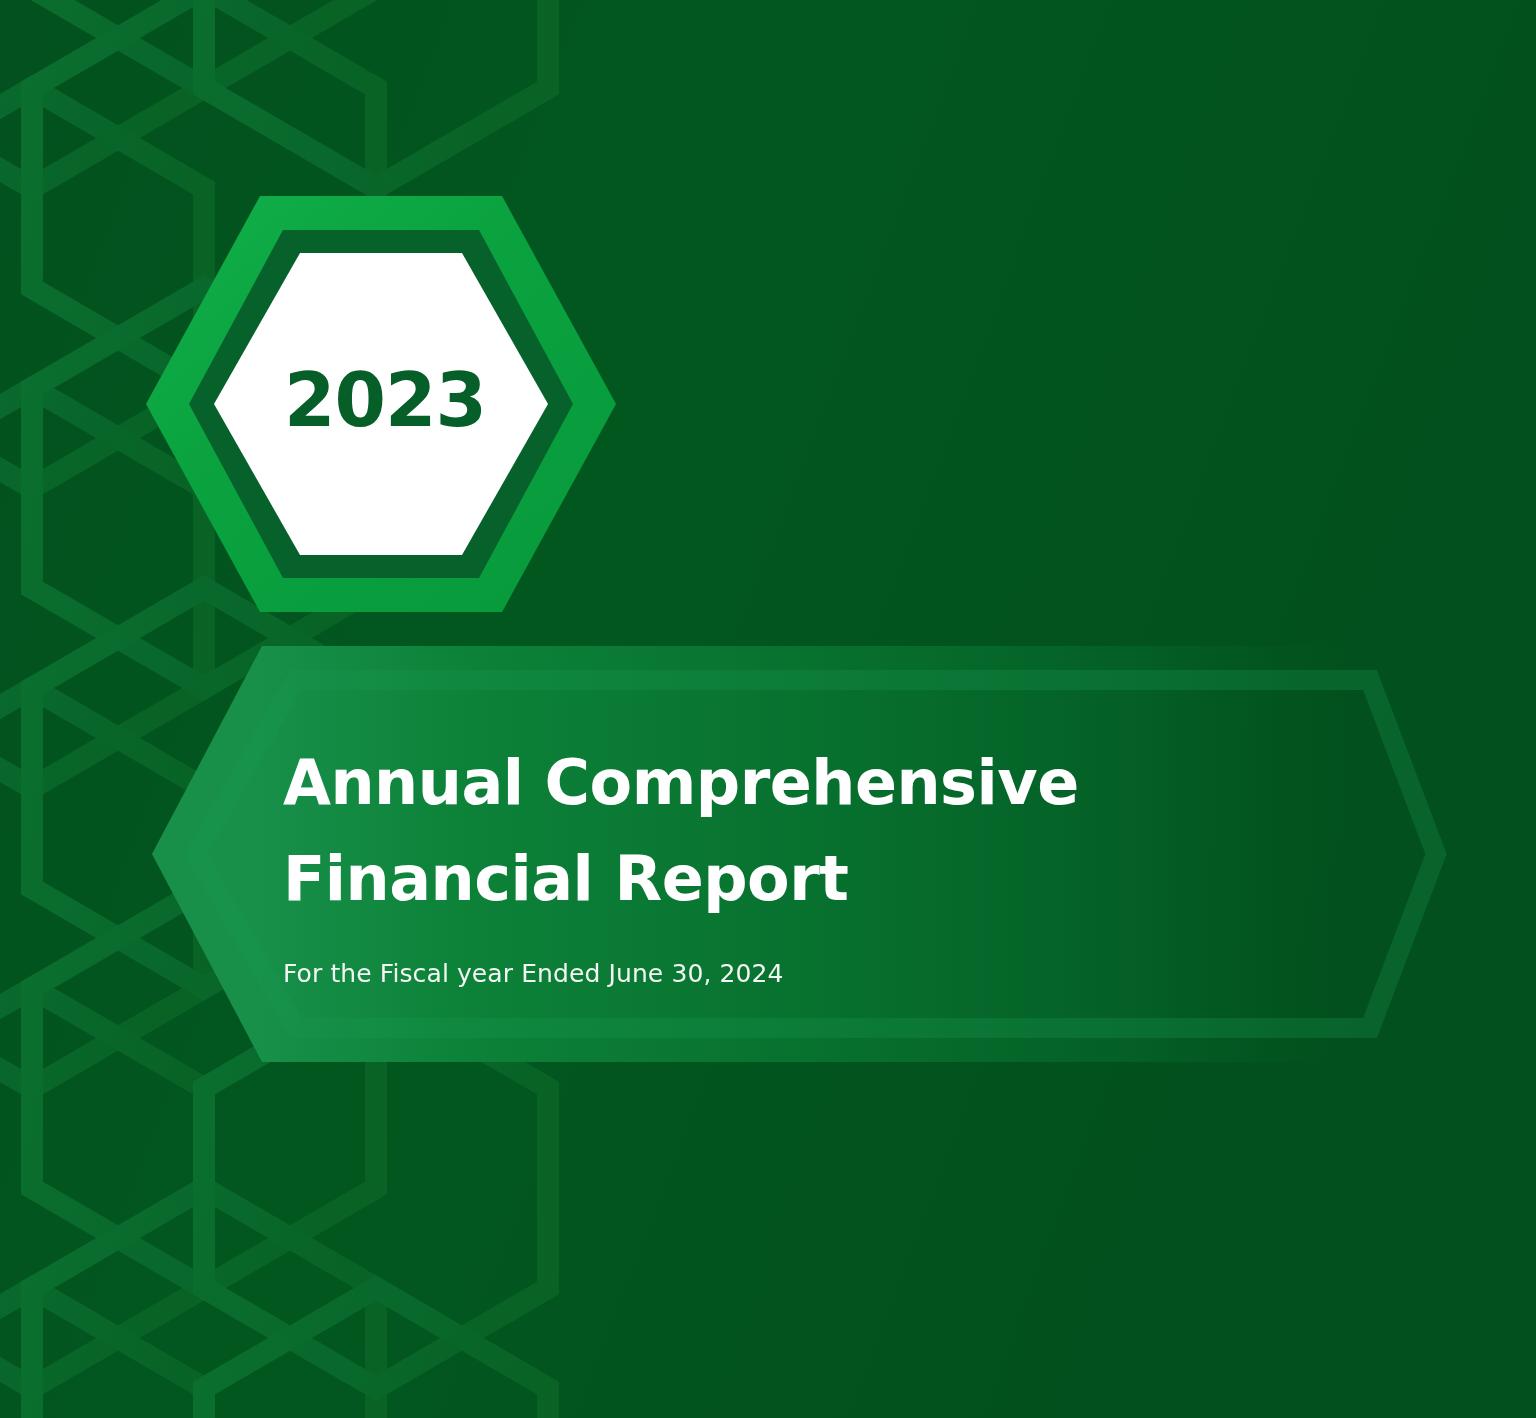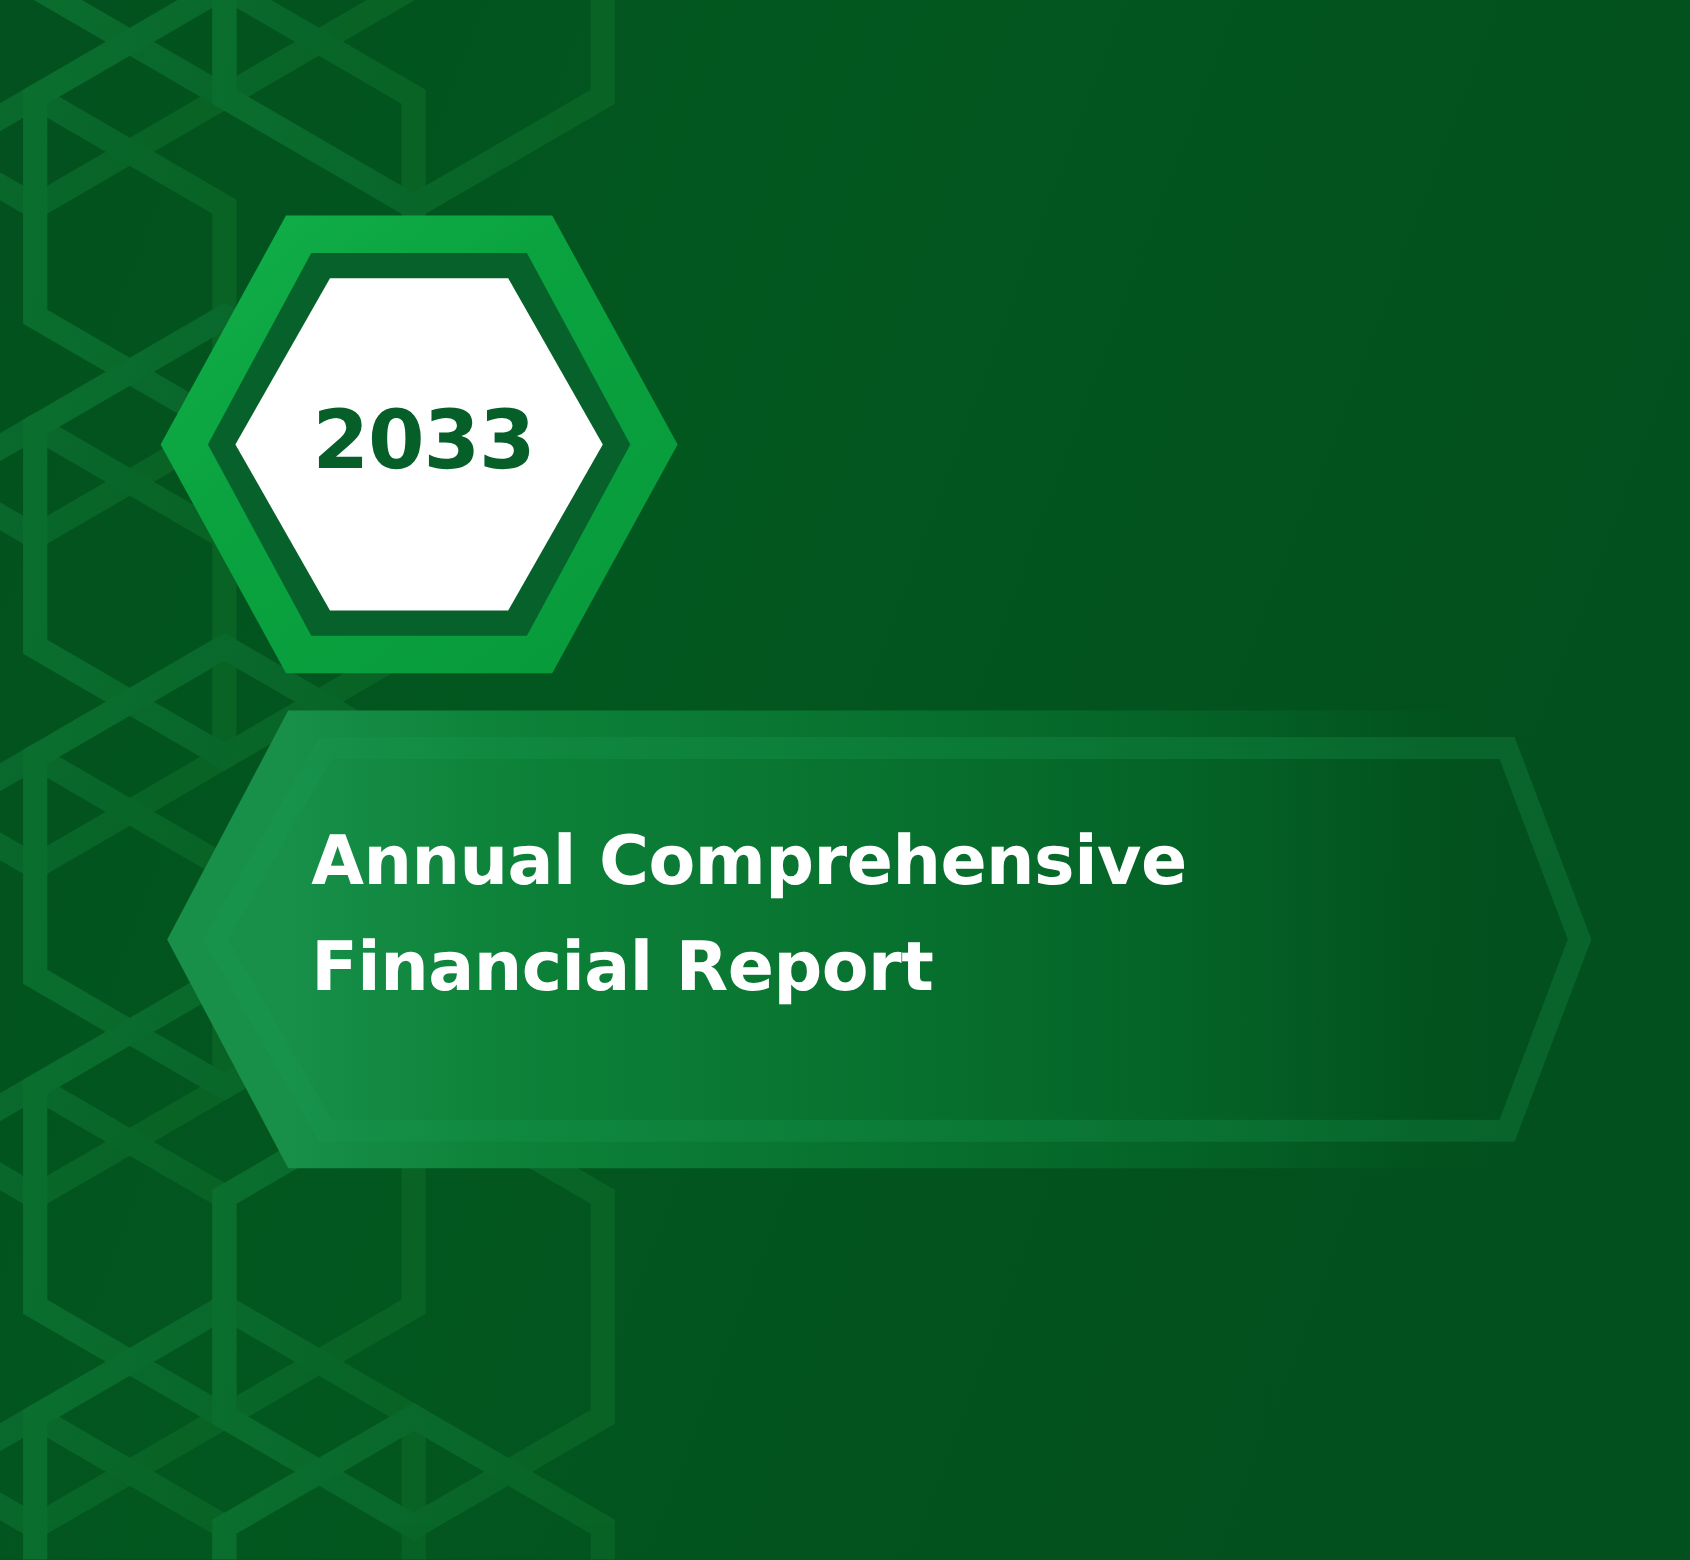--- a/index.html
+++ b/index.html
@@ -132,21 +132,22 @@
         <polygon fill="url(#ringGrad)" points="260,196 502,196 616,404 502,612 260,612 146,404"></polygon>
 
         <polygon fill="#06612a" points="283,230 479,230 573,404 479,578 283,578 189,404"></polygon>
 
         <polygon fill="#ffffff" points="300,253 462,253 548,404 462,555 300,555 214,404"></polygon>
       </g>
 
     </g>
   </svg>
 
-  <div class="year-label">2033</div>
+  <div class="year-label">2023</div>
 
   <div class="title-block">
     <h1 class="report-title">Annual Comprehensive
 Financial Report</h1>
   </div>
 
+  <p class="report-subtitle">For the Fiscal year Ended June 30, 2024</p>
 
 </div>
 
 </body></html>

